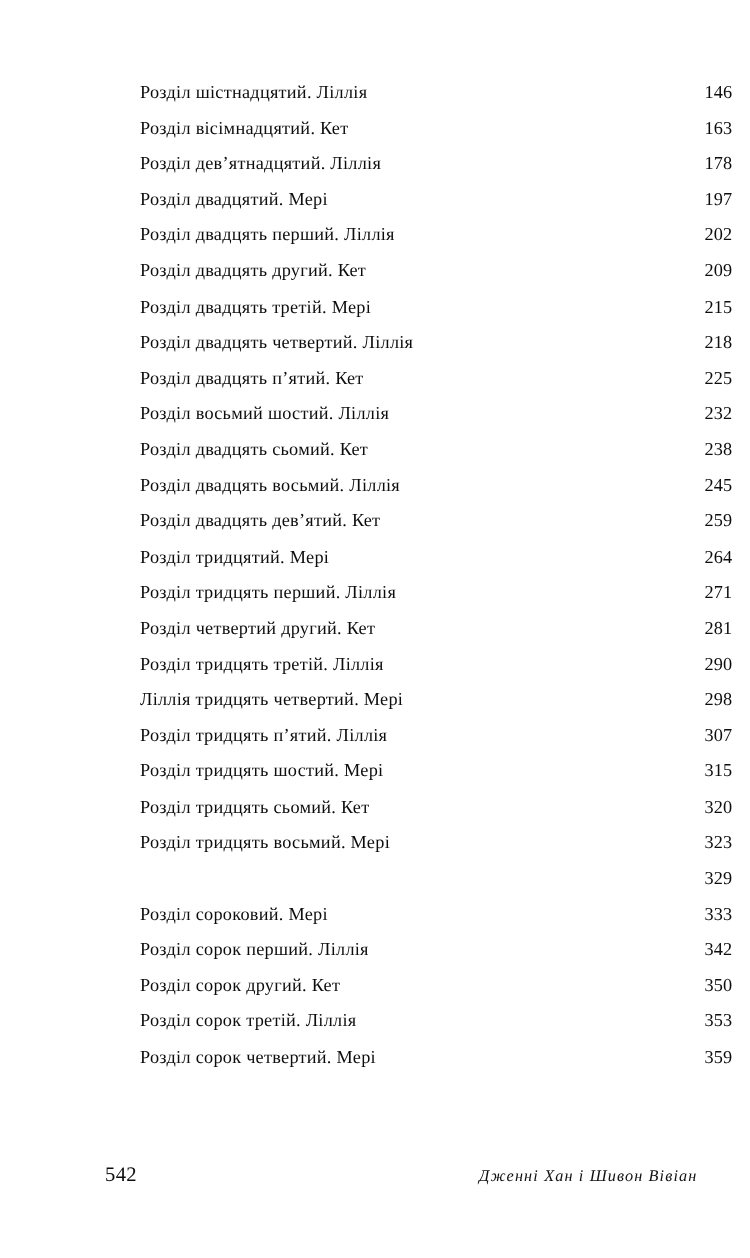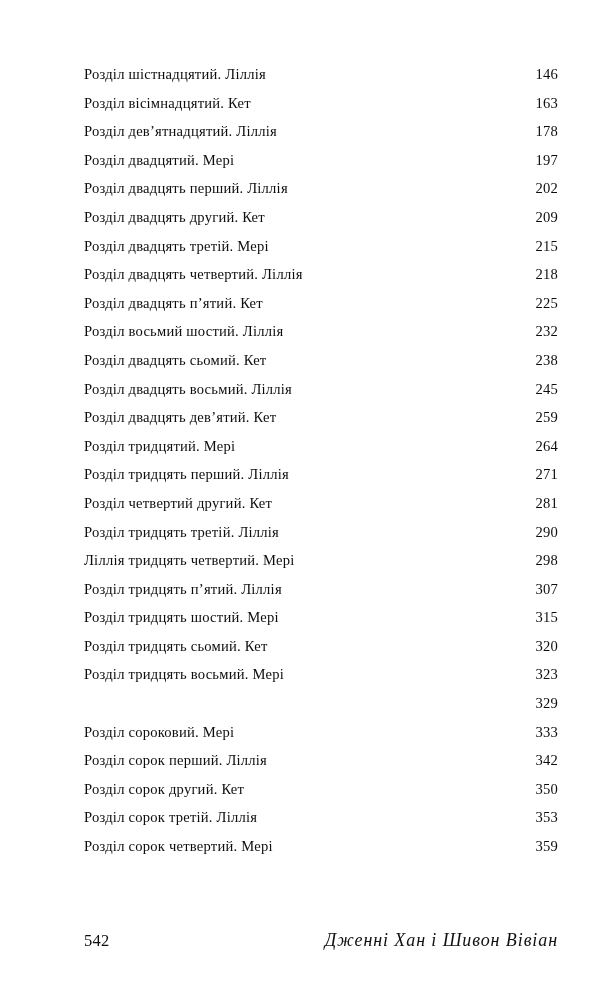--- a/index.html
+++ b/index.html
@@ -37,20 +37,21 @@
 
   .toc-entry {
     display: flex;
     align-items: baseline;
     width: 100%;
     height: 28.6px;
     font-size: 14.6px;
     line-height: 28.6px;
     white-space: nowrap;
     overflow: hidden;
+    margin-left: 28px;
   }
 
   .entry-title {
     flex: 0 0 auto;
     letter-spacing: 0.22px;
     padding-right: 5px;
   }
 
   .entry-leader {
     flex: 1 1 auto;
@@ -88,21 +89,21 @@
     align-items: baseline;
     justify-content: space-between;
   }
   .folio {
     font-size: 16.5px;
     letter-spacing: 0.3px;
     color: #0d0d0d;
   }
   .running-head {
     font-style: italic;
-    font-size: 18px;
+    font-size: 13px;
     letter-spacing: 0.9px;
     color: #111111;
     white-space: nowrap;
     text-align: right;
   }
 </style>
 </head>
 <body>
 
 <div class="page">

